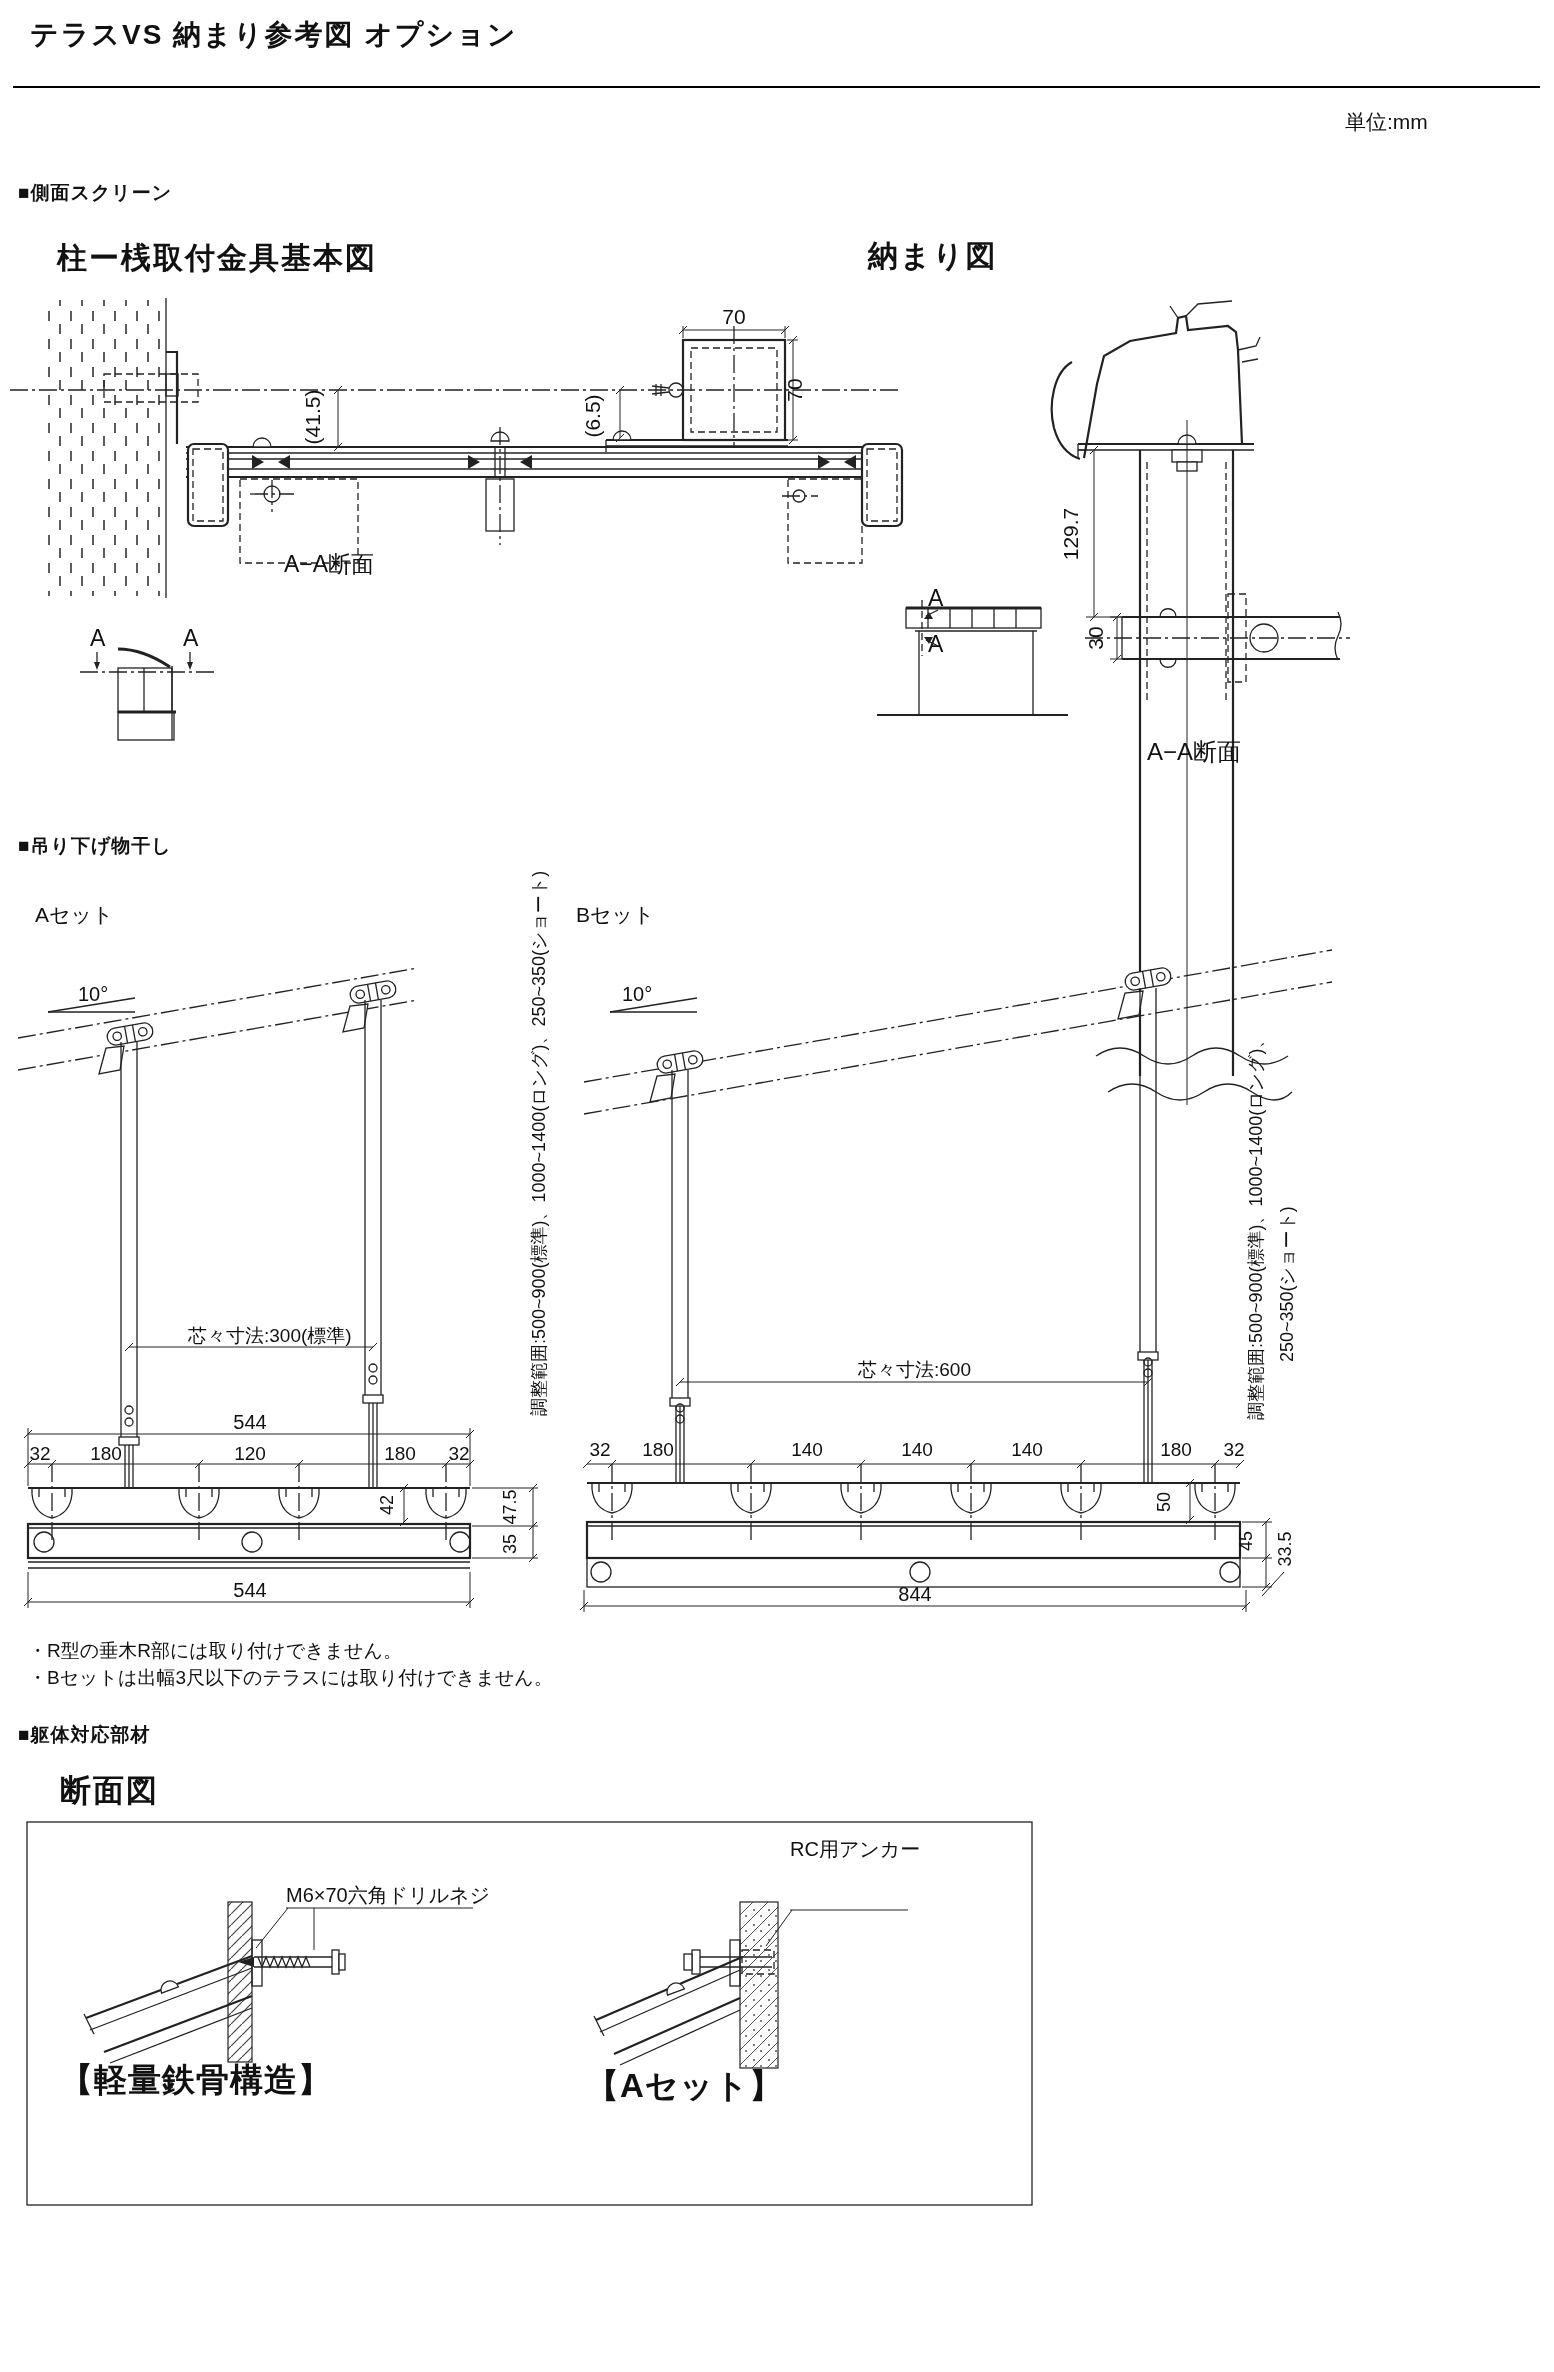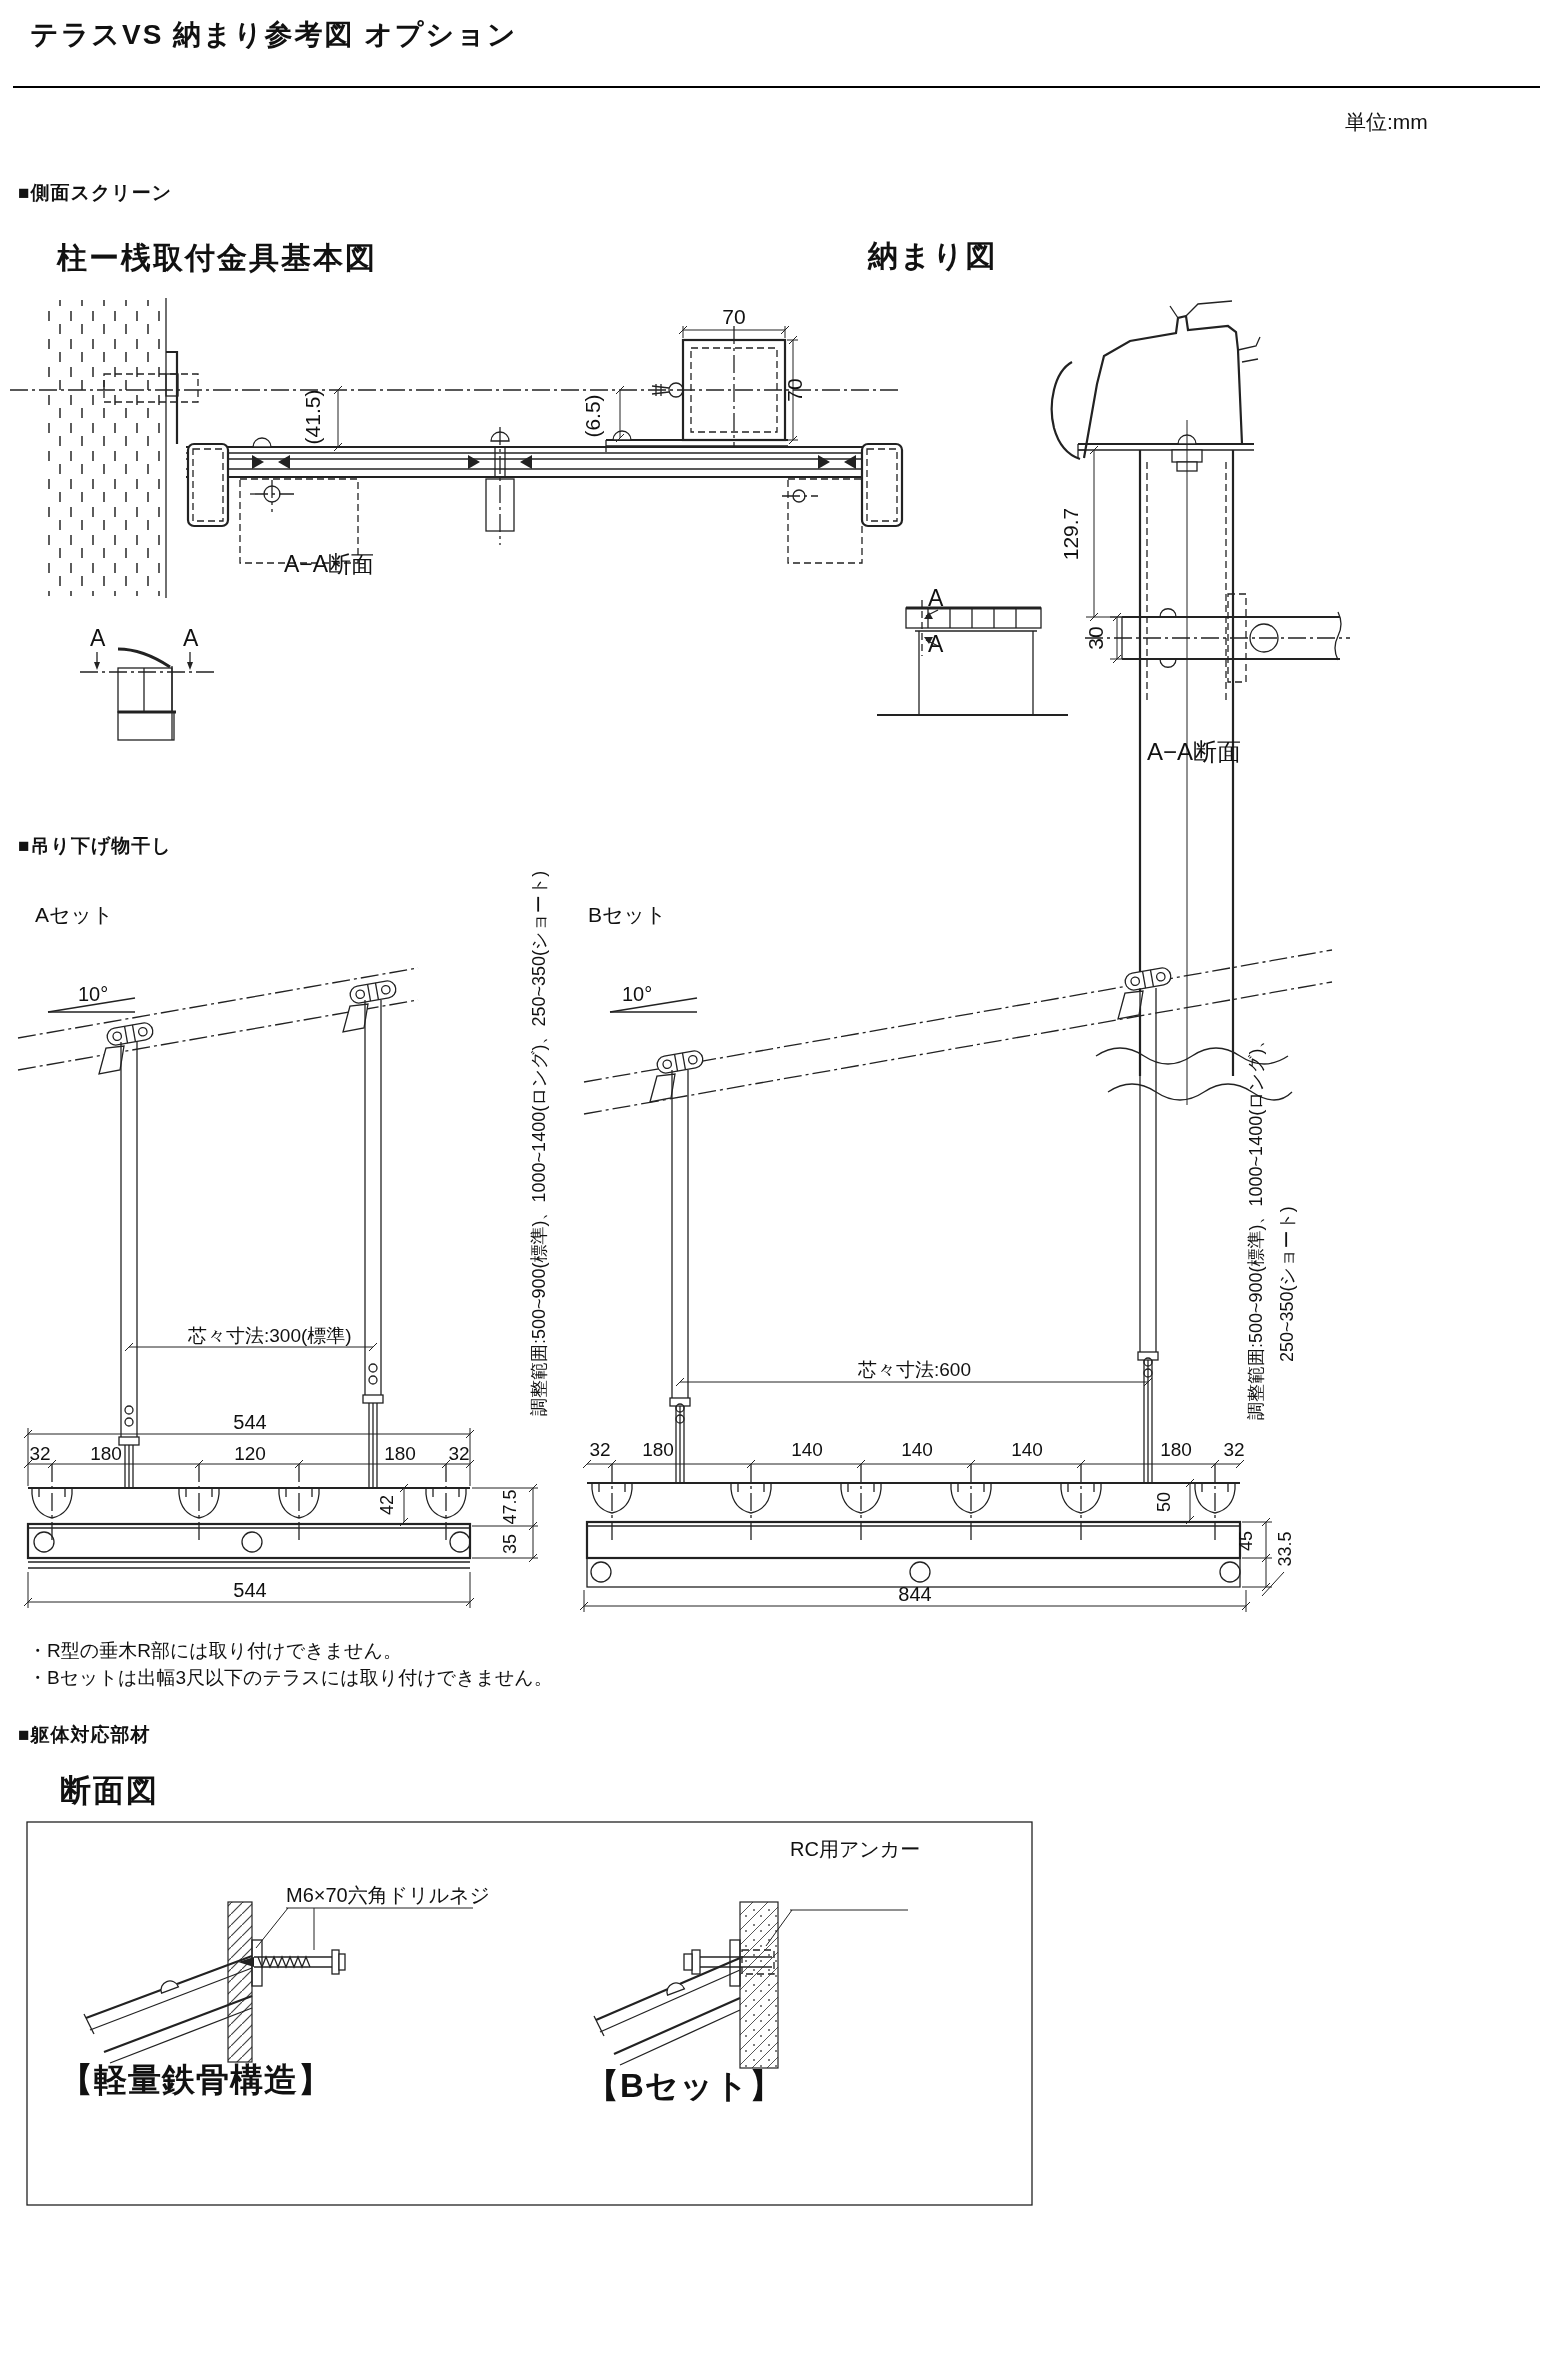--- a/index.html
+++ b/index.html
@@ -455,23 +455,23 @@
   <div class="abs h1" style="left:30px;top:16px;">テラスVS 納まり参考図 オプション</div>
   <div class="rule" style="left:13px;top:86px;width:1527px;height:2px;"></div>
   <div class="abs lbl" style="left:1345px;top:108px;">単位:mm</div>
 
   <div class="abs h2" style="left:18px;top:180px;">■側面スクリーン</div>
   <div class="abs h3" style="left:57px;top:238px;">柱ー桟取付金具基本図</div>
   <div class="abs h3" style="left:868px;top:236px;">納まり図</div>
 
   <div class="abs h2" style="left:18px;top:833px;">■吊り下げ物干し</div>
   <div class="abs lbl" style="left:35px;top:901px;">Aセット</div>
-  <div class="abs lbl" style="left:588px;top:901px;">Bセット</div>
+  <div class="abs lbl" style="left:576px;top:901px;">Bセット</div>
   <div class="abs note" style="left:28px;top:1638px;">・R型の垂木R部には取り付けできません。</div>
   <div class="abs note" style="left:28px;top:1665px;">・Bセットは出幅3尺以下のテラスには取り付けできません。</div>
 
   <div class="abs h2" style="left:18px;top:1722px;">■躯体対応部材</div>
   <div class="abs h3" style="left:60px;top:1770px;font-size:31px;">断面図</div>
   <div class="abs small" style="left:286px;top:1882px;">M6×70六角ドリルネジ</div>
   <div class="abs small" style="left:790px;top:1836px;">RC用アンカー</div>
   <div class="abs cap" style="left:60px;top:2058px;">【軽量鉄骨構造】</div>
-  <div class="abs cap" style="left:586px;top:2064px;">【Bセット】</div>
+  <div class="abs cap" style="left:586px;top:2064px;">【Aセット】</div>
 </div>
 
 </body></html>

